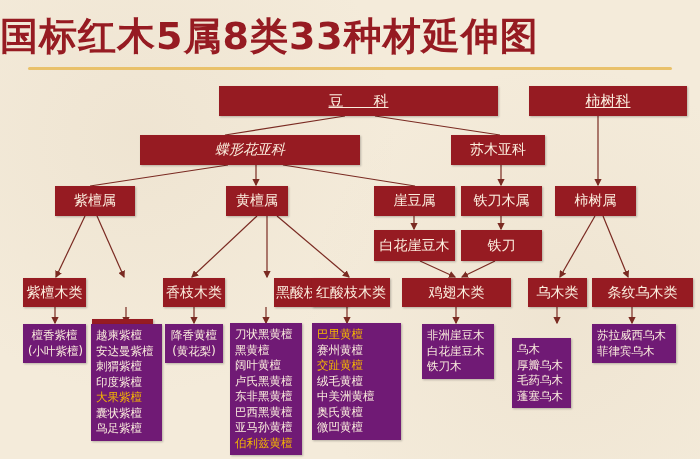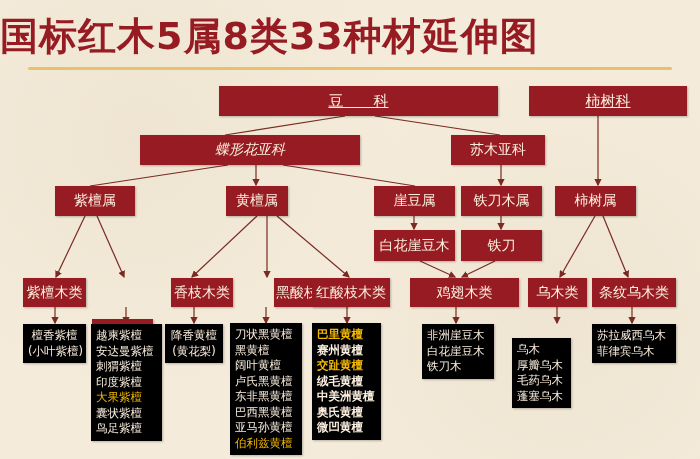--- a/index.html
+++ b/index.html
@@ -21,21 +21,21 @@
     background:#e9c16a; border-radius:2px;
   }
   .box {
     position:absolute; background:#961b22; color:#fbeede;
     display:flex; align-items:center; justify-content:center;
     font-size:14px; box-shadow:1px 1px 2px rgba(0,0,0,0.25);
     white-space:nowrap;
   }
   .box.big { font-size:15px;text-decoration:underline; }
   .leaf {
-    position:absolute; background:#000000; color:#fbeede;
+    position:absolute; background:#701a75; color:#fbeede;
     font-size:11.5px; line-height:15.5px; padding:4px 5px;
     box-sizing:border-box; box-shadow:1px 1px 2px rgba(0,0,0,0.25);
     white-space:nowrap;
   }
   .leaf.center { text-align:center; }
   .leaf .hl { color:#f5b800; }
   .leaf span { display:block; }
   svg.lines { position:absolute; left:0; top:0; }
 </style>
 </head>
@@ -101,26 +101,26 @@
 <div class="box" style="left:226px;top:186px;width:62px;height:30px;">黄檀属</div>
 <div class="box" style="left:374px;top:186px;width:81px;height:30px;">崖豆属</div>
 <div class="box" style="left:461px;top:186px;width:81px;height:30px;">铁刀木属</div>
 <div class="box" style="left:555px;top:186px;width:81px;height:30px;">柿树属</div>
 
 <div class="box" style="left:374px;top:230px;width:81px;height:31px;">白花崖豆木</div>
 <div class="box" style="left:461px;top:230px;width:81px;height:31px;">铁刀</div>
 
 <div class="box" style="left:23px;top:278px;width:63px;height:29px;">紫檀木类</div>
 <div class="box" style="left:92px;top:278px;width:61px;height:29px;margin-top:41px;">花梨木类</div>
-<div class="box" style="left:163px;top:278px;width:62px;height:29px;margin-left:8px;">香枝木类</div>
+<div class="box" style="left:163px;top:278px;width:62px;height:29px;">香枝木类</div>
 <div class="box" style="left:232px;top:278px;width:74px;height:29px;margin-left:42px;">黑酸枝木类</div>
 <div class="box" style="left:312px;top:278px;width:78px;height:29px;">红酸枝木类</div>
-<div class="box" style="left:402px;top:278px;width:109px;height:29px;margin-left:8px;">鸡翅木类</div>
+<div class="box" style="left:402px;top:278px;width:109px;height:29px;">鸡翅木类</div>
 <div class="box" style="left:528px;top:278px;width:59px;height:29px;">乌木类</div>
-<div class="box" style="left:592px;top:278px;width:84px;height:29px;">条纹乌木类</div>
+<div class="box" style="left:592px;top:278px;width:101px;height:29px;">条纹乌木类</div>
 
 <div class="leaf center" style="left:23px;top:324px;width:63px;">
   <span>檀香紫檀</span>
   <span>(小叶紫檀)</span>
 </div>
 
 <div class="leaf" style="left:91px;top:324px;width:71px;">
   <span>越柬紫檀</span>
   <span>安达曼紫檀</span>
   <span>刺猬紫檀</span>
@@ -139,21 +139,21 @@
   <span>刀状黑黄檀</span>
   <span>黑黄檀</span>
   <span>阔叶黄檀</span>
   <span>卢氏黑黄檀</span>
   <span>东非黑黄檀</span>
   <span>巴西黑黄檀</span>
   <span>亚马孙黄檀</span>
   <span class="hl">伯利兹黄檀</span>
 </div>
 
-<div class="leaf" style="left:312px;top:323px;width:69px;font-weight:bold;">
+<div class="leaf" style="left:312px;top:323px;width:89px;">
   <span class="hl">巴里黄檀</span>
   <span>赛州黄檀</span>
   <span class="hl">交趾黄檀</span>
   <span>绒毛黄檀</span>
   <span>中美洲黄檀</span>
   <span>奥氏黄檀</span>
   <span>微凹黄檀</span>
 </div>
 
 <div class="leaf" style="left:422px;top:324px;width:72px;">

